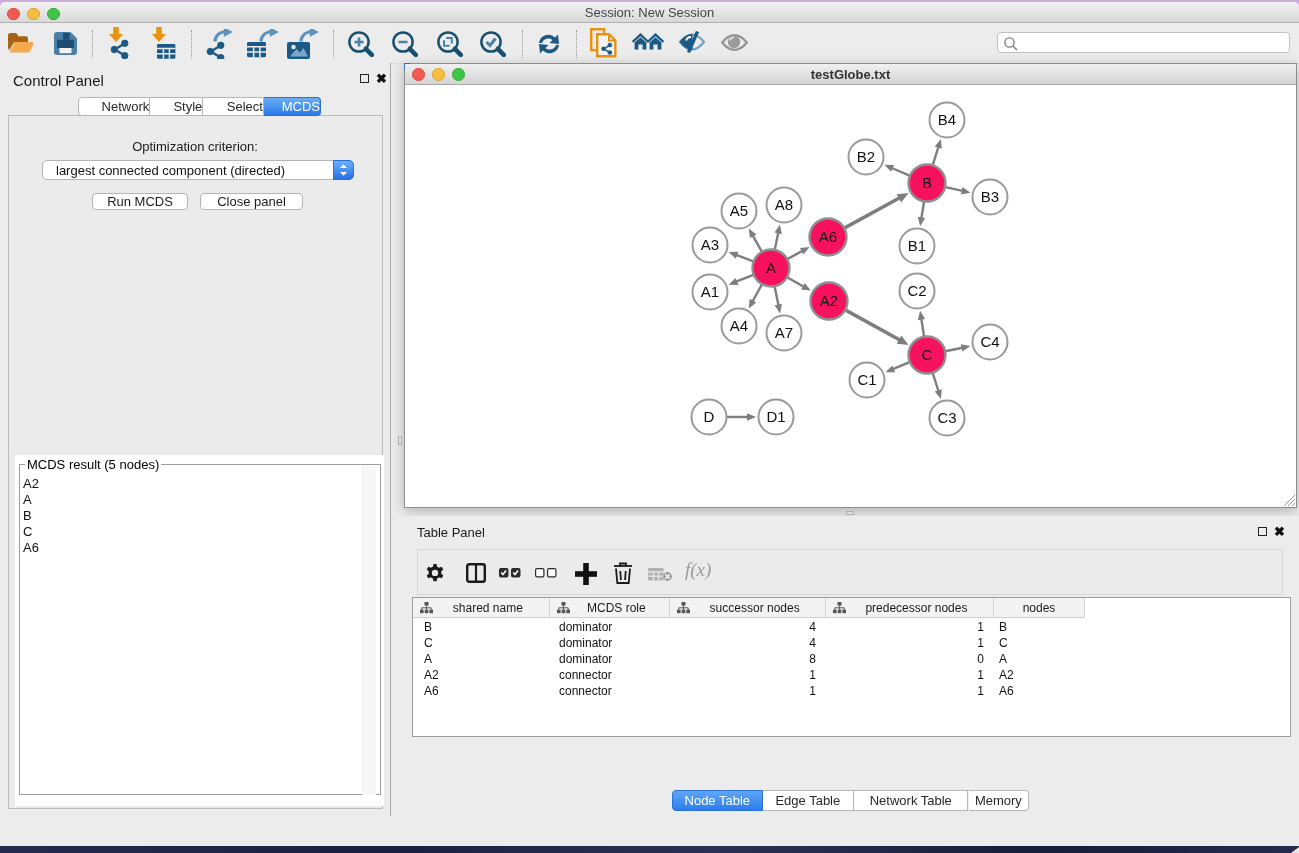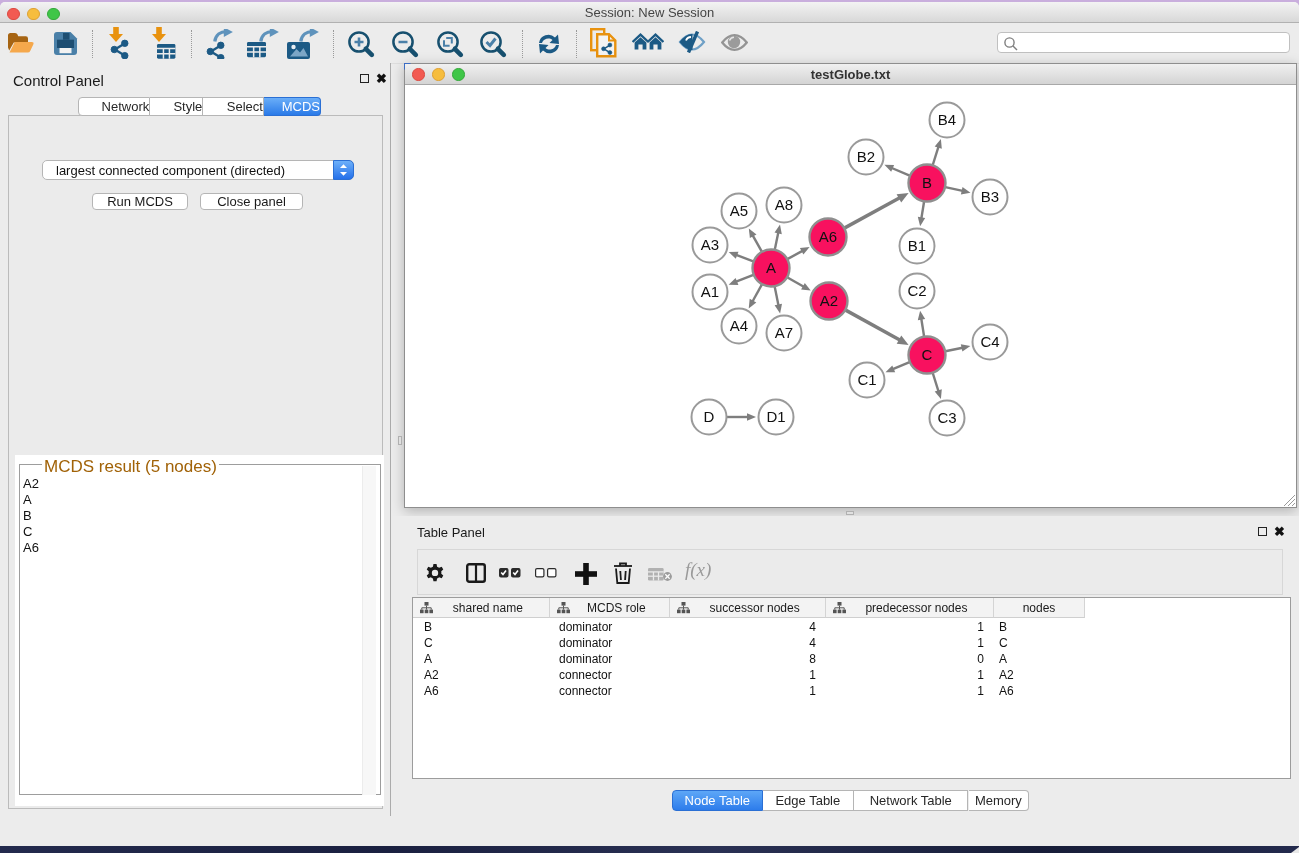--- a/index.html
+++ b/index.html
@@ -27,36 +27,36 @@
 .seg{position:absolute;top:0;height:19px;background:#fff;border:1px solid #b5b5b5;font-size:13px;color:#282828;text-align:right;line-height:18px}
 .seg.sel{background:linear-gradient(#6aaef8,#2a7ae8);color:#fff;border-color:#2a6fd4}
 #ctabpane{position:absolute;left:8px;top:52px;width:375px;height:694px;border:1px solid #bbb;background:#ebebeb}
 #optlabel{position:absolute;left:0;top:76px;width:100%;text-align:center;font-size:13px;color:#1a1a1a}
 #dropdown{position:absolute;left:42px;top:97px;width:312px;height:20px;background:#fff;border:1px solid #b5b5b5;border-radius:5px}
 #dropdown .dtext{position:absolute;left:13px;top:2px;font-size:13px;color:#111}
 #dropdown .stepper{position:absolute;right:-1px;top:-1px;width:21px;height:20px;border-radius:0 5px 5px 0;background:linear-gradient(#6db0f9,#2470ea);border:1px solid #2a6fd4}
 .btn{position:absolute;height:17px;background:#fff;border:1px solid #b5b5b5;border-radius:4px;font-size:13px;color:#1a1a1a;text-align:center;line-height:16px}
 #resultbox{position:absolute;left:15px;top:392px;width:369px;height:351px;background:#fff}
 #fieldset{position:absolute;left:4px;top:9px;width:362px;height:331px;border:1px solid #9d9d9d;background:#fff}
-#legend{position:absolute;left:22px;top:-8px;background:#fff;padding:0 2px;font-size:17px;color:#a16207}
+#legend{position:absolute;left:5px;top:-8px;background:#fff;padding:0 2px;font-size:13px;color:#000000}
 #mlist{position:absolute;left:3px;top:11px;font-size:13px;color:#111;line-height:16px}
 #mscroll{position:absolute;right:4px;top:1px;width:14px;height:329px;background:#f7f7f7;border-left:1px solid #ececec}
 
 #netwin{position:absolute;left:404px;top:61px;width:893px;height:445px;background:#fff;border:1px solid #8e8e8e;box-shadow:0 3px 12px rgba(0,0,0,.25)}
 #nettitle{position:absolute;left:0;top:0;width:100%;height:21px;background:linear-gradient(#f0f0f0,#d4d4d4);border-bottom:1px solid #a8a8a8}
 #nettitle .t-red{top:4px;left:7px;background:#f25a52;border:1px solid #dc4a41}
 #nettitle .t-yel{top:4px;left:27px;background:#f6bd3e;border:1px solid #dfa133}
 #nettitle .t-grn{top:4px;left:47px;background:#3fc648;border:1px solid #35a93b}
 #nettitle .ntext{position:absolute;top:3px;width:100%;text-align:center;font-size:13px;font-weight:bold;color:#333}
 #netcanvas{position:absolute;left:0;top:22px;width:891px;height:421px;background:#fff}
 
 #tpanel{position:absolute;left:392px;top:514px;width:907px;height:300px;background:#ececec}
 #tpanel .ptitle{position:absolute;left:25px;top:9px;font-size:13px;color:#1a1a1a}
 #ttoolbar{position:absolute;left:25px;top:33px;width:866px;height:46px;background:#ebebeb;border:1px solid #d7d7d7}
-#tablebox{position:absolute;left:20px;top:81px;width:879px;height:182px;background:#fff;border:1px solid #9c9c9c}
+#tablebox{position:absolute;left:20px;top:81px;width:879px;height:140px;background:#fff;border:1px solid #9c9c9c}
 .hcell{position:absolute;top:0;height:20px;background:#f3f3f3;border-right:1px solid #d4d4d4;border-bottom:1px solid #cfcfcf;font-size:12px;color:#1a1a1a;text-align:center;line-height:20px}
 .hicon{position:absolute;left:7px;top:4px}
 .trow{position:absolute;font-size:12px;color:#111;height:16px;line-height:16px}
 #btabs{position:absolute;left:280px;top:274px;height:21px}
 .seg2{position:absolute;top:0;height:21px;background:#fff;border:1px solid #b5b5b5;font-size:13px;color:#282828;text-align:center;line-height:20px}
 .seg2.sel{background:linear-gradient(#5da7f7,#2d7ceb);color:#fff;border-color:#2a6fd4}
 
 #statusbar{position:absolute;left:0;top:814px;width:1299px;height:30px;background:#ececec;border-top:1px solid #c2c2c2}
 #listbtn{position:absolute;left:12px;top:8px;width:24px;height:20px;background:#f2f2f2;border:1px solid #ababab}
 #membtn{position:absolute;left:1214px;top:6px;width:75px;height:23px;background:#f4f4f4;border:1px solid #9c9c9c;font-size:12px;color:#111}
@@ -244,20 +244,21 @@
   <div class="ptitle">Control Panel</div>
   <div class="wbtn" style="left:360px"></div>
   <div class="xbtn" style="left:376px">✖</div>
   <div id="ctabpane"></div>
   <div id="ctabs">
           <div class="seg" style="left:0px;width:72.3px;border-radius:4px 0 0 4px;">Network</div>
           <div class="seg" style="left:72.3px;width:53px;border-left:none;">Style</div>
           <div class="seg" style="left:125.3px;width:60.6px;border-left:none;">Select</div>
           <div class="seg sel" style="left:185.9px;width:57.1px;border-radius:0 4px 4px 0;border-left:none;">MCDS</div>
         </div>
+  <div id="optlabel">Optimization criterion:</div>
   <div id="dropdown">
           <span class="dtext">largest connected component (directed)</span>
     <div class="stepper"><svg width="19" height="18" viewBox="0 0 19 18">
               <path d="M6,7 L9.5,3.2 L13,7 Z" fill="#fff"></path>
               <path d="M6,11 L9.5,14.8 L13,11 Z" fill="#fff"></path>
             </svg></div>
   </div>
   <div class="btn" style="left:92px;top:130px;width:96px">Run MCDS</div>
   <div class="btn" style="left:200px;top:130px;width:103px">Close panel</div>
   <div id="resultbox">

